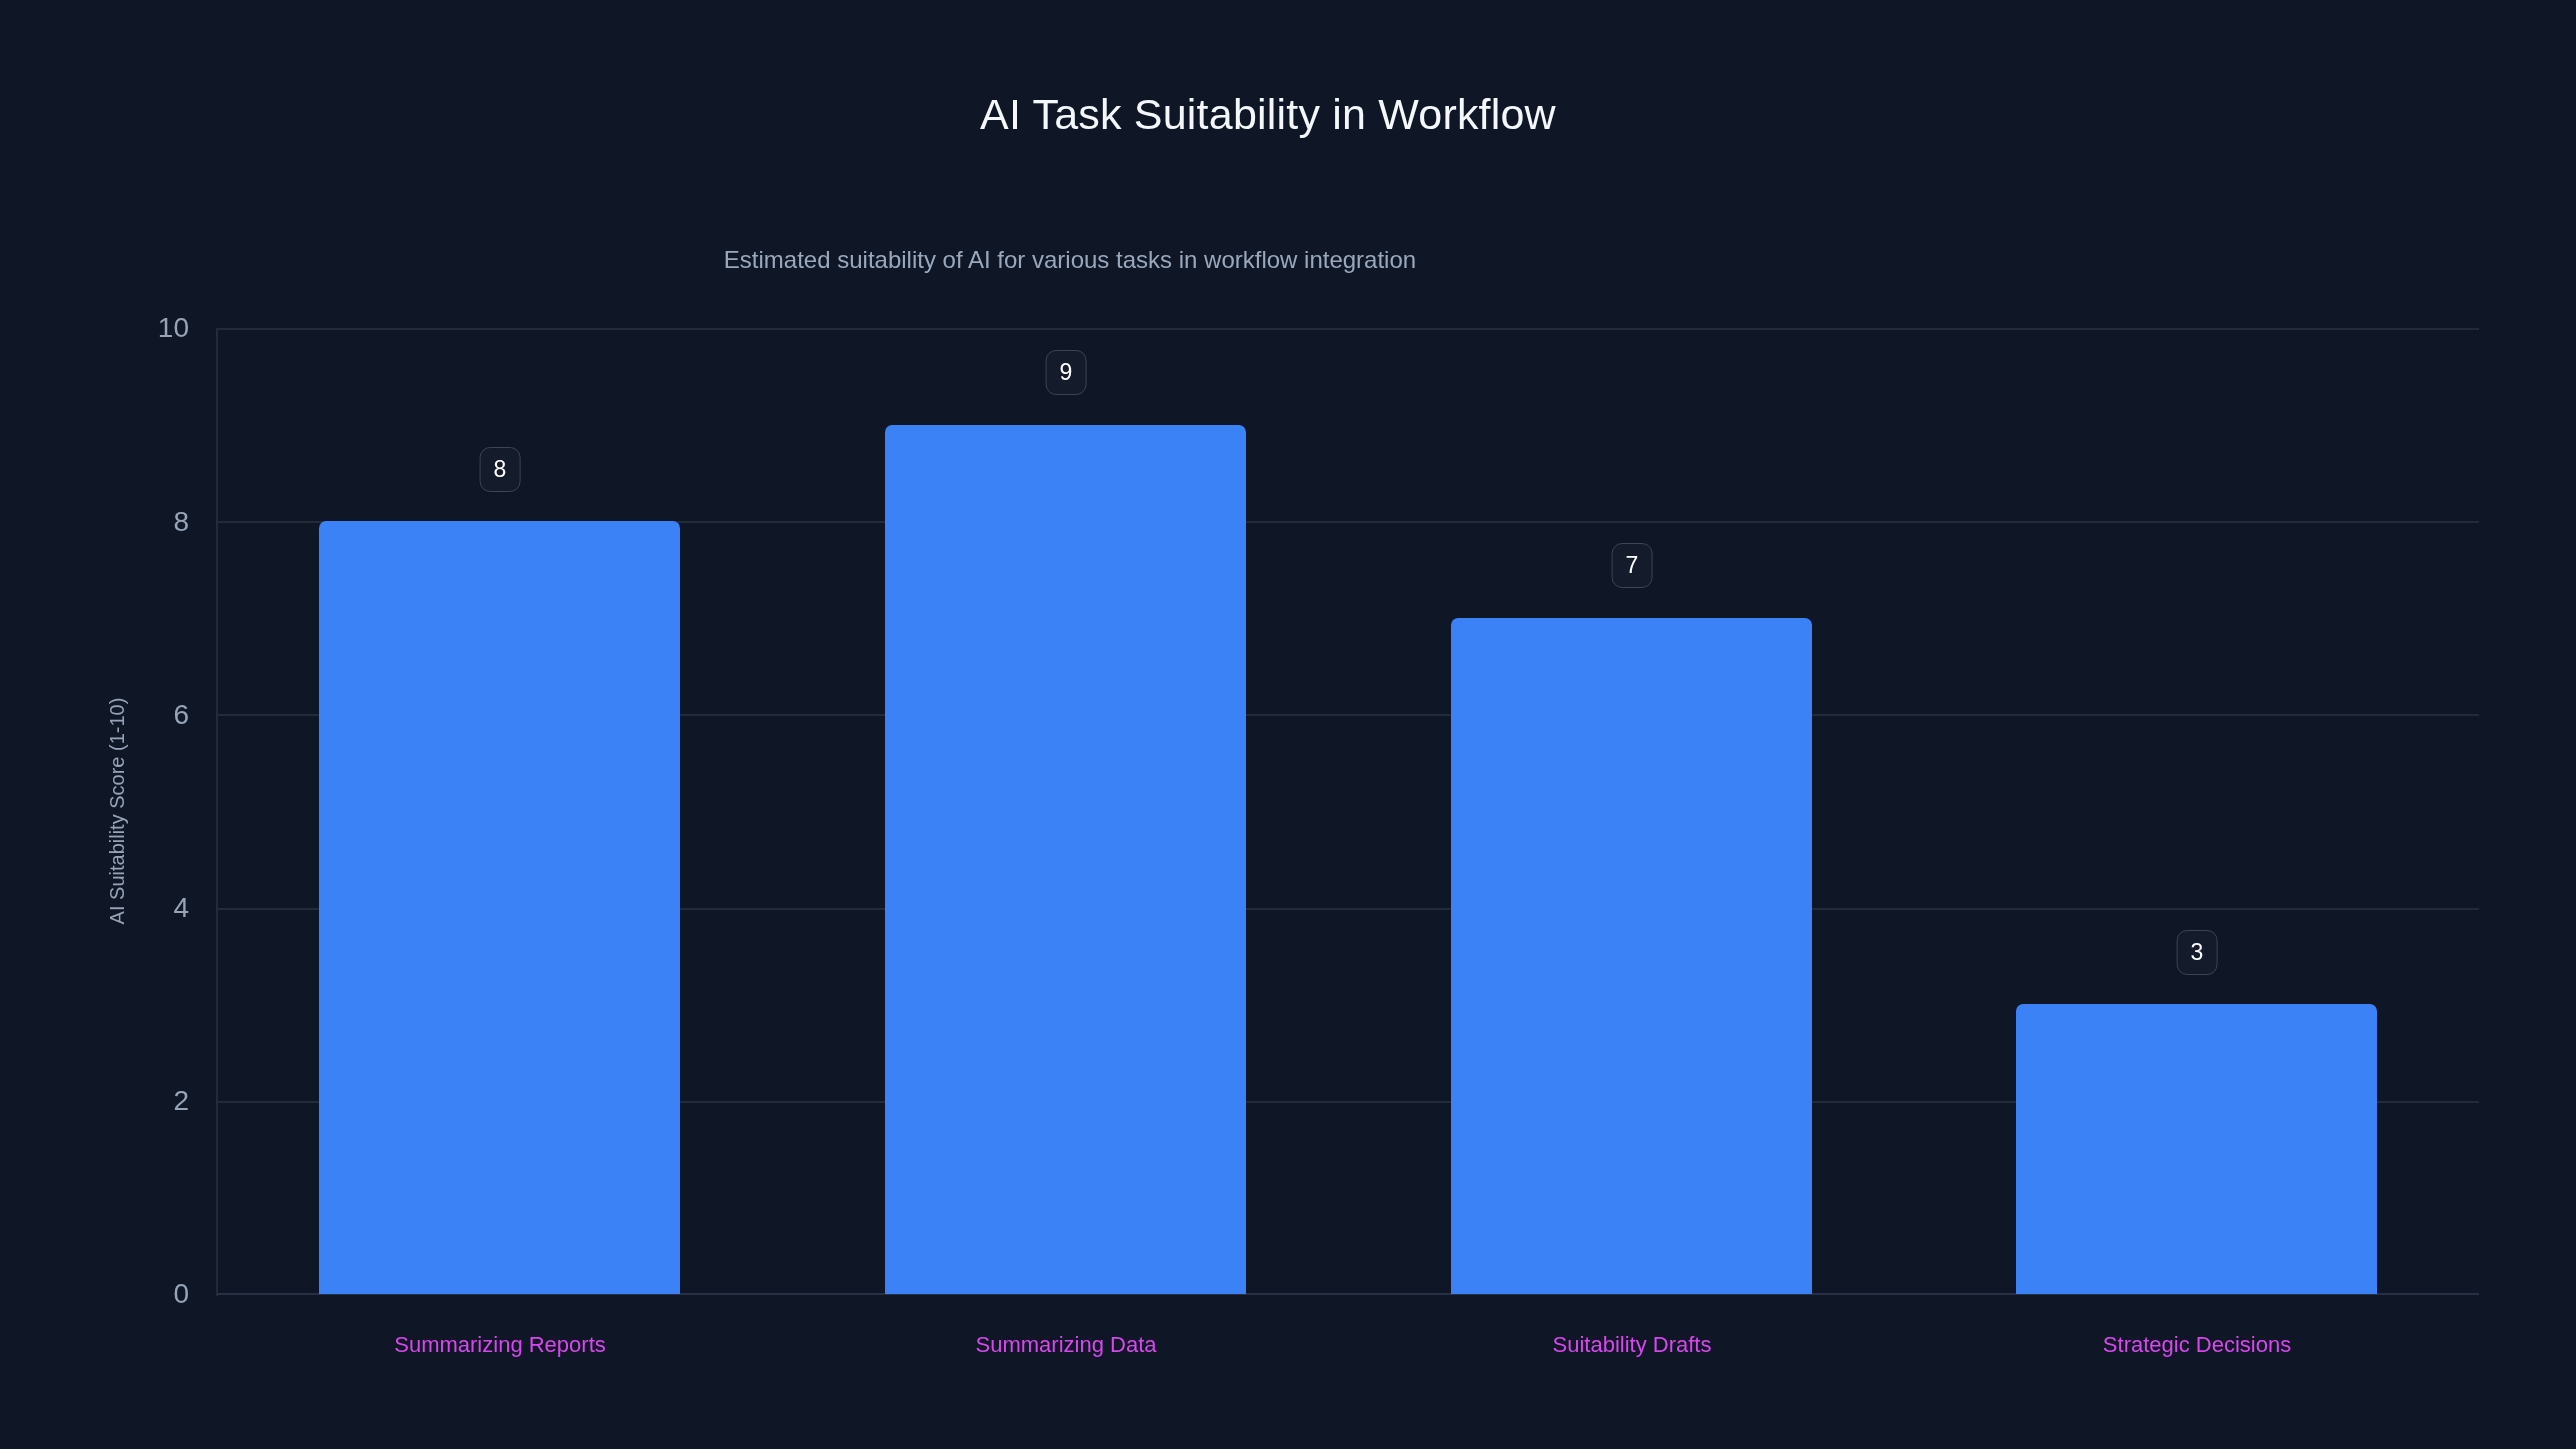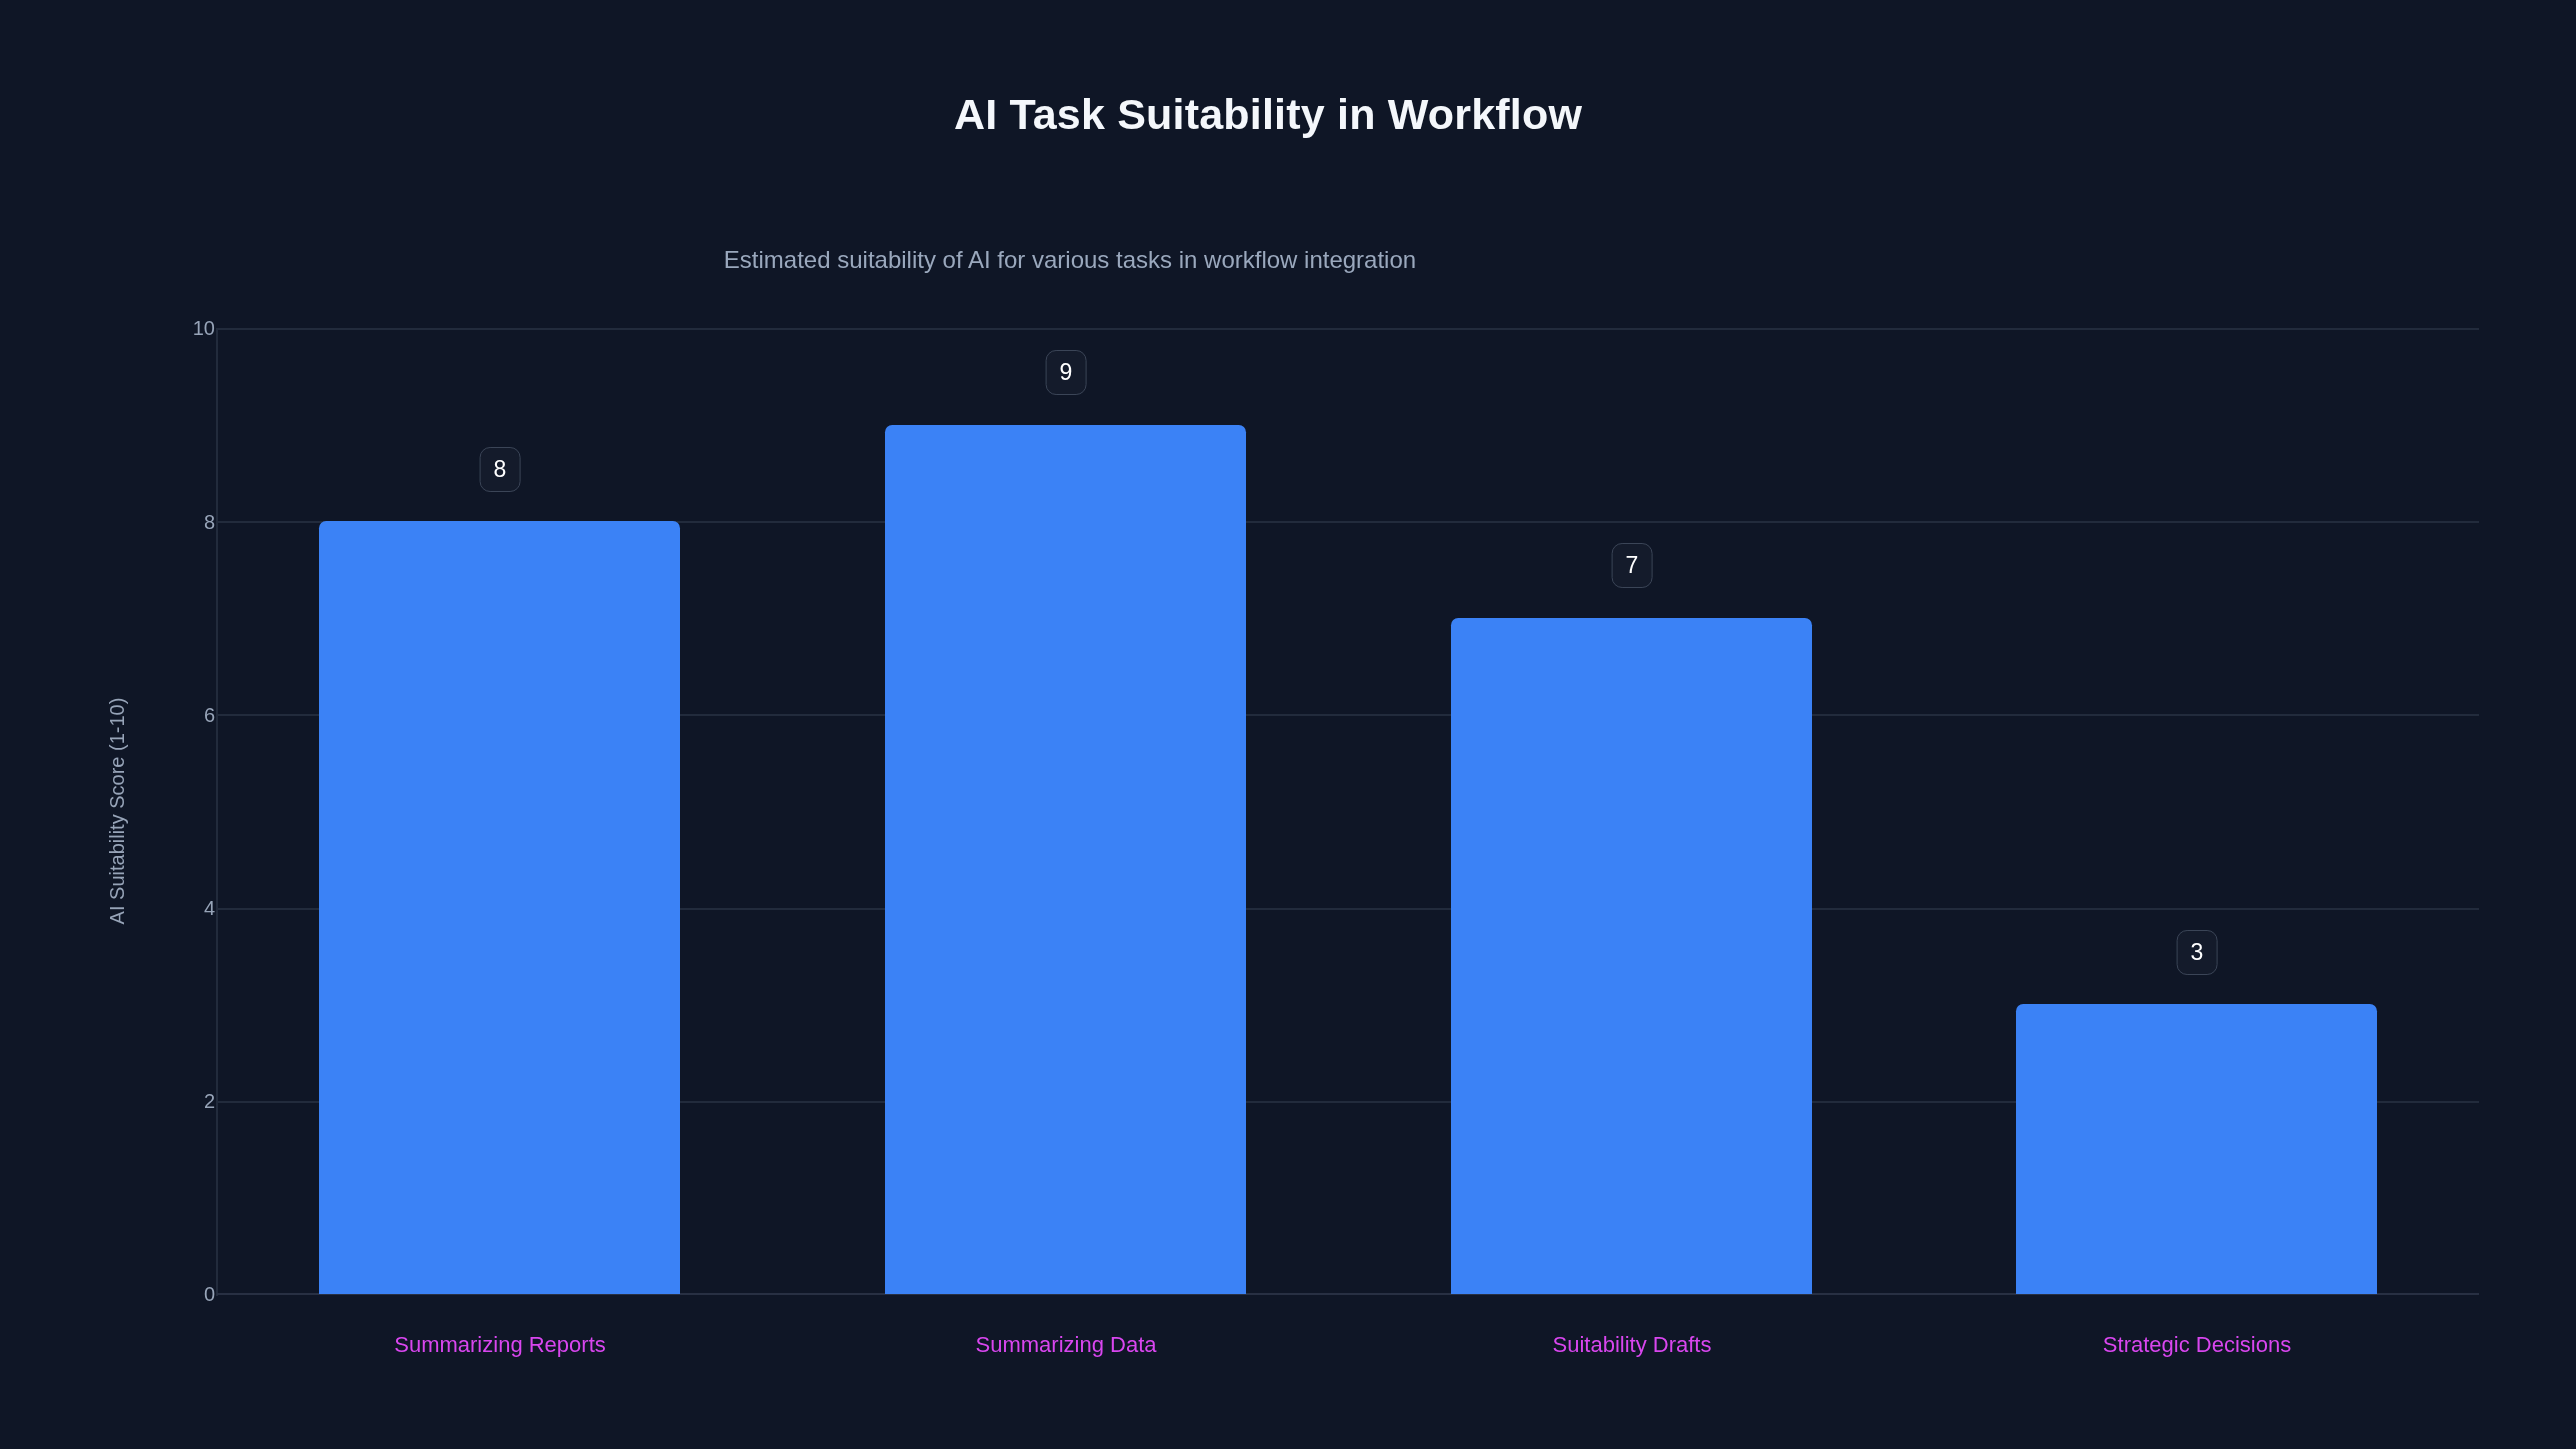--- a/index.html
+++ b/index.html
@@ -23,21 +23,21 @@
   }
 
   
   .chart-title {
     position: absolute;
     top: 90px;
     left: 0;
     width: 2536px;
     text-align: center;
     font-size: 43px;
-    font-weight: 700;
+    font-weight: 400;
     letter-spacing: 0.2px;
     color: #f4f7fb;
     white-space: nowrap;
   }
   .chart-subtitle {
     position: absolute;
     top: 246px;
     left: 0;
     width: 2140px;
     text-align: center;
@@ -79,24 +79,24 @@
   .ytick-wrap {
     position: absolute;
     left: 0;
     top: 0;
     width: 2576px;
     height: 1449px;
     pointer-events: none;
   }
   .ytick-item {
     position: absolute;
-    left: 122px;
+    left: 96px;
     width: 93px;
     text-align: right;
-    font-size: 20px;
+    font-size: 28px;
     color: #97a4b8;
     transform: translateY(-50%);
     white-space: nowrap;
   }
 
   .y-axis-title {
     position: absolute;
     left: 117px;
     top: 811px;
     font-size: 20px;

